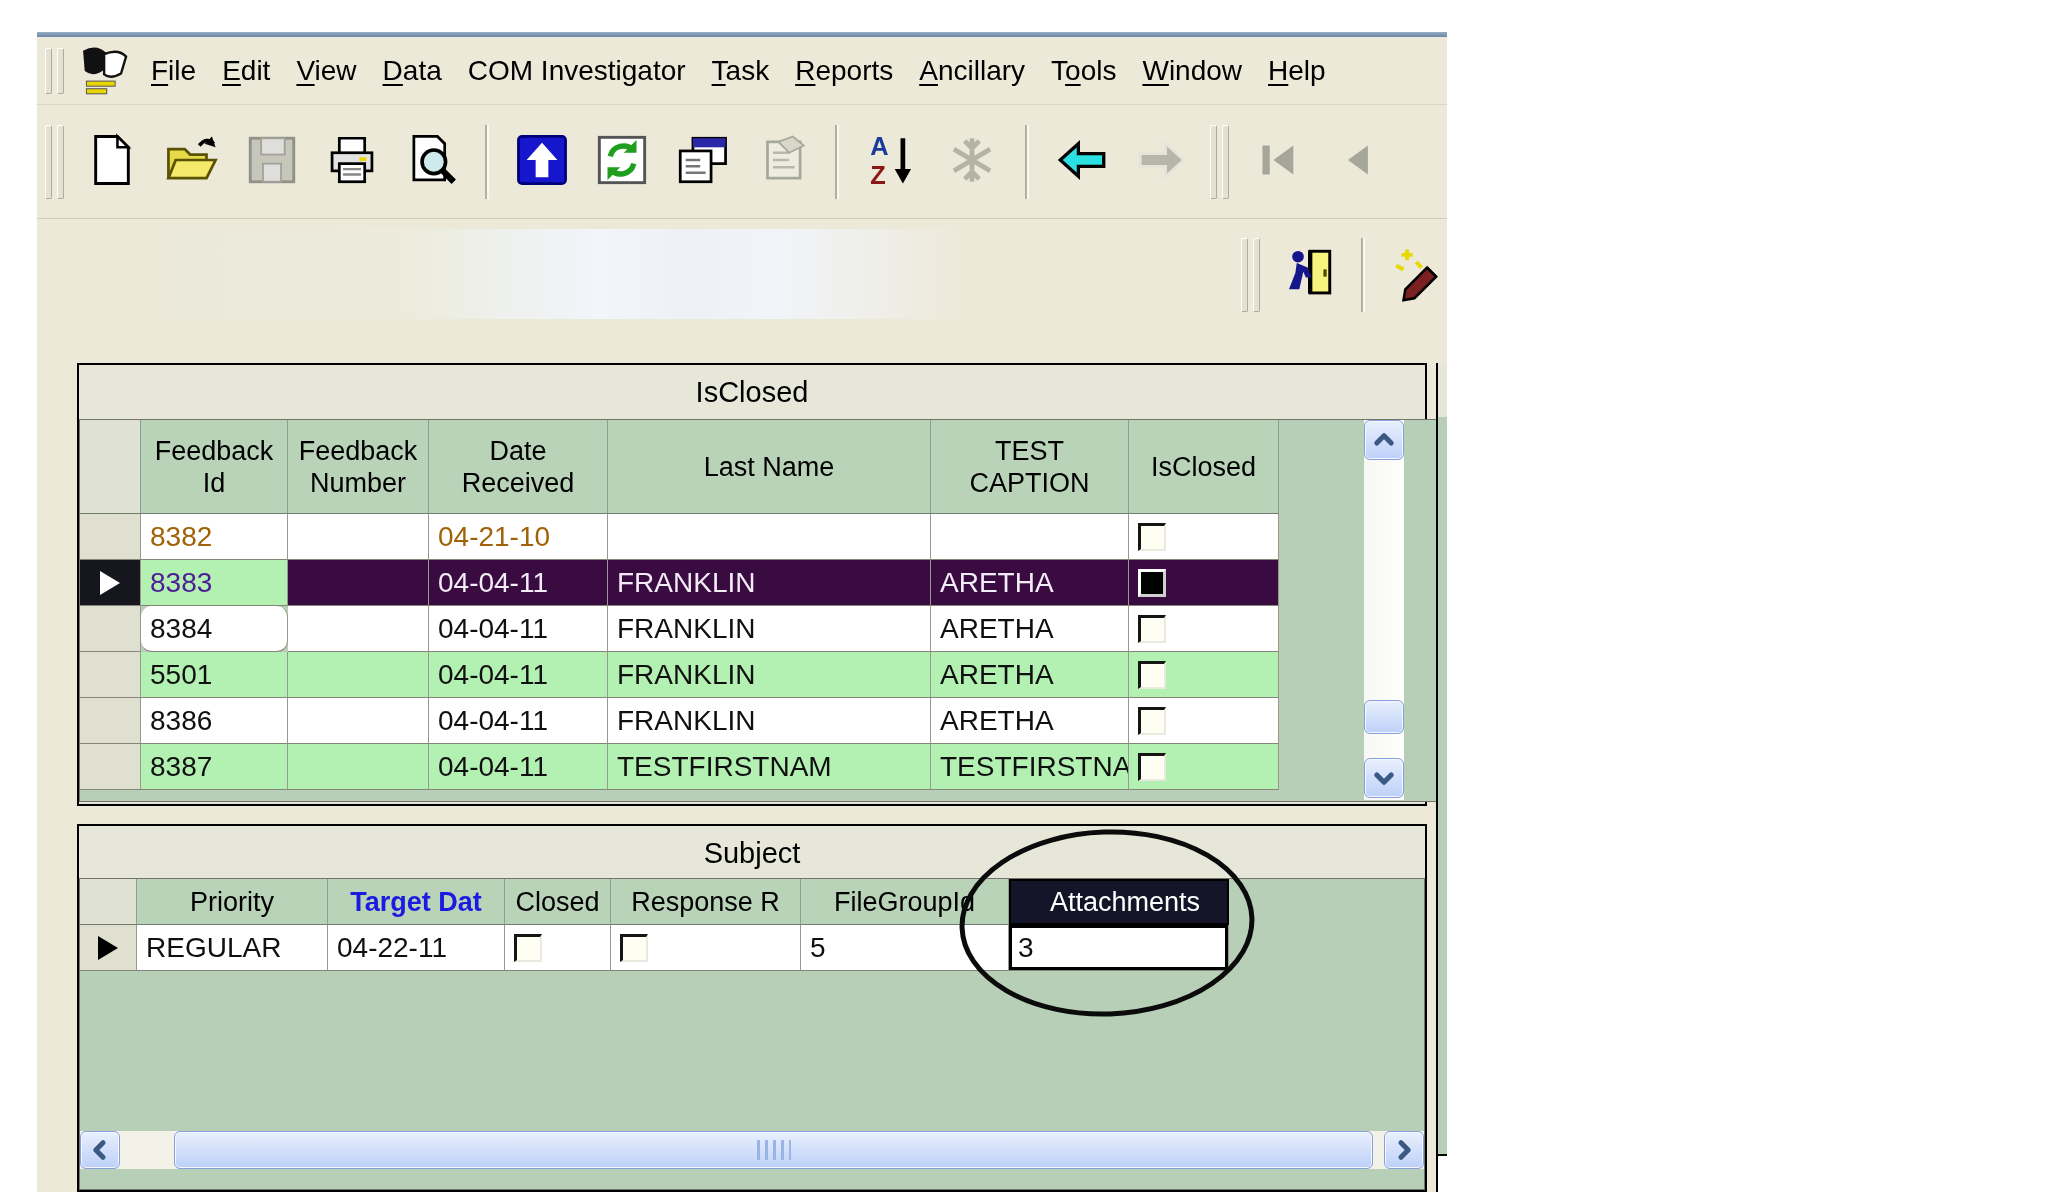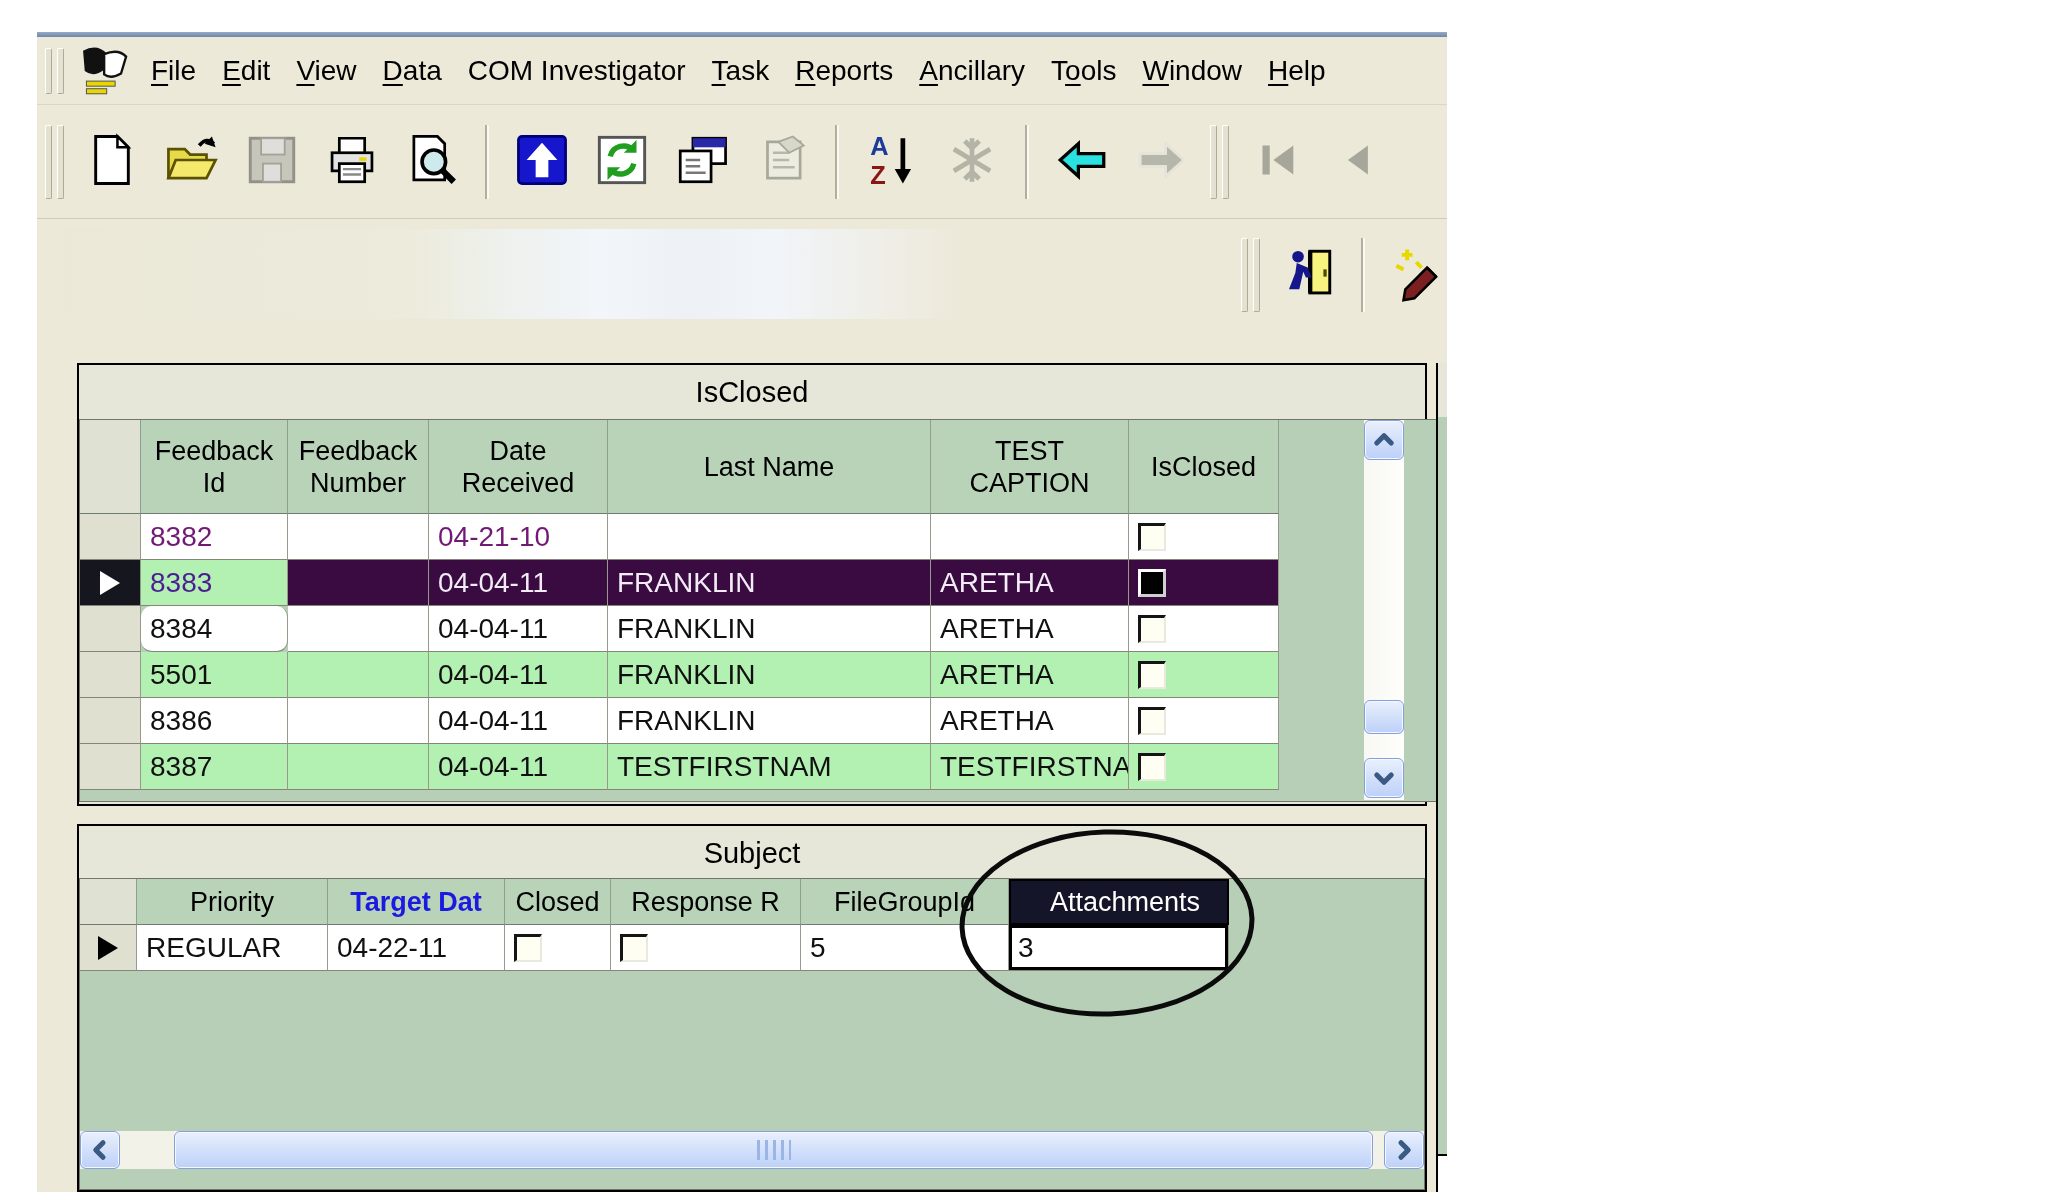--- a/index.html
+++ b/index.html
@@ -36,21 +36,21 @@
       font-size:27px;line-height:32px;padding:0 4px;flex:0 0 auto;}
   .hc.sel-h{background:#dfe2d3;}
   .hc.link{color:#1a1ae0;font-weight:bold;}
   .hc.dark{background:#15152a;color:#fff;border:2px solid #000;}
   .c{background:#fff;color:#101010;border-right:1px solid #98988c;border-bottom:1px solid #85857a;box-sizing:border-box;
      display:flex;align-items:center;padding:0 9px;font-size:28px;white-space:nowrap;overflow:hidden;flex:0 0 auto;}
   .sel-c{background:#e0e0d0;display:flex;align-items:center;justify-content:center;
          border-right:1px solid #98988c;border-bottom:1px solid #85857a;box-sizing:border-box;flex:0 0 auto;}
   .tri{width:0;height:0;border-left:20px solid #000;border-top:12px solid transparent;border-bottom:12px solid transparent;}
   .row-alt .c{background:#b3f1b3;}
-  .row-error .c{color:#701a75;}
+  .row-error .c{color:#a16207;}
   .row-selected .c{background:#3a0b40;color:#f2ecf6;}
   .row-selected .c.keep-alt{background:#b3f1b3;color:#4c1d95;}
   .row-selected .sel-c{background:#16161f;}
   .row-selected .tri{border-left-color:#fff;}
   .cb{width:28px;height:28px;background:#fffef2;box-sizing:border-box;flex:0 0 auto;
       border-top:3px solid #151515;border-left:3px solid #151515;border-right:2px solid #e9e9df;border-bottom:2px solid #e9e9df;}
   .cb.on{background:#000;border-top:3px solid #fff;border-left:3px solid #fff;border-right:3px solid #cfcfcf;border-bottom:3px solid #cfcfcf;}
   .cell-edit{box-shadow:inset 0 0 0 3px #000;}
   
   .vscroll{position:absolute;width:40px;background:linear-gradient(90deg,#f7f7f3,#fefefc);}

